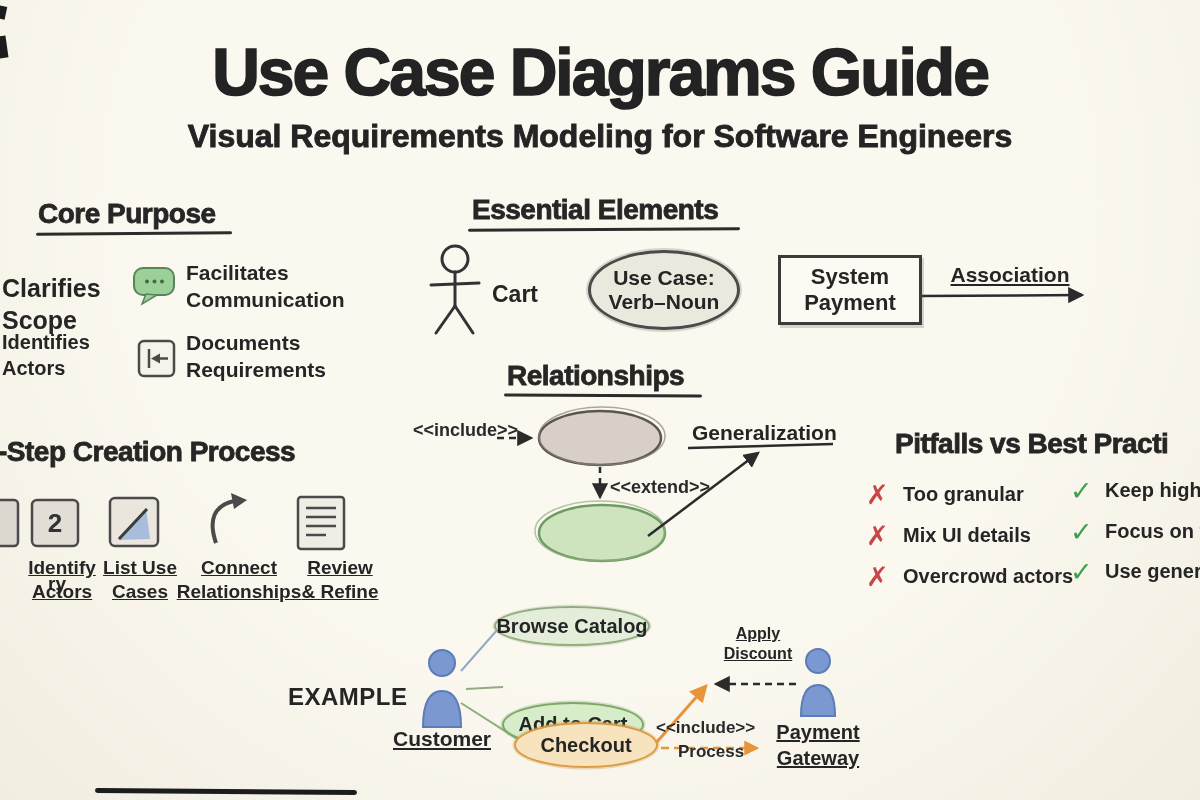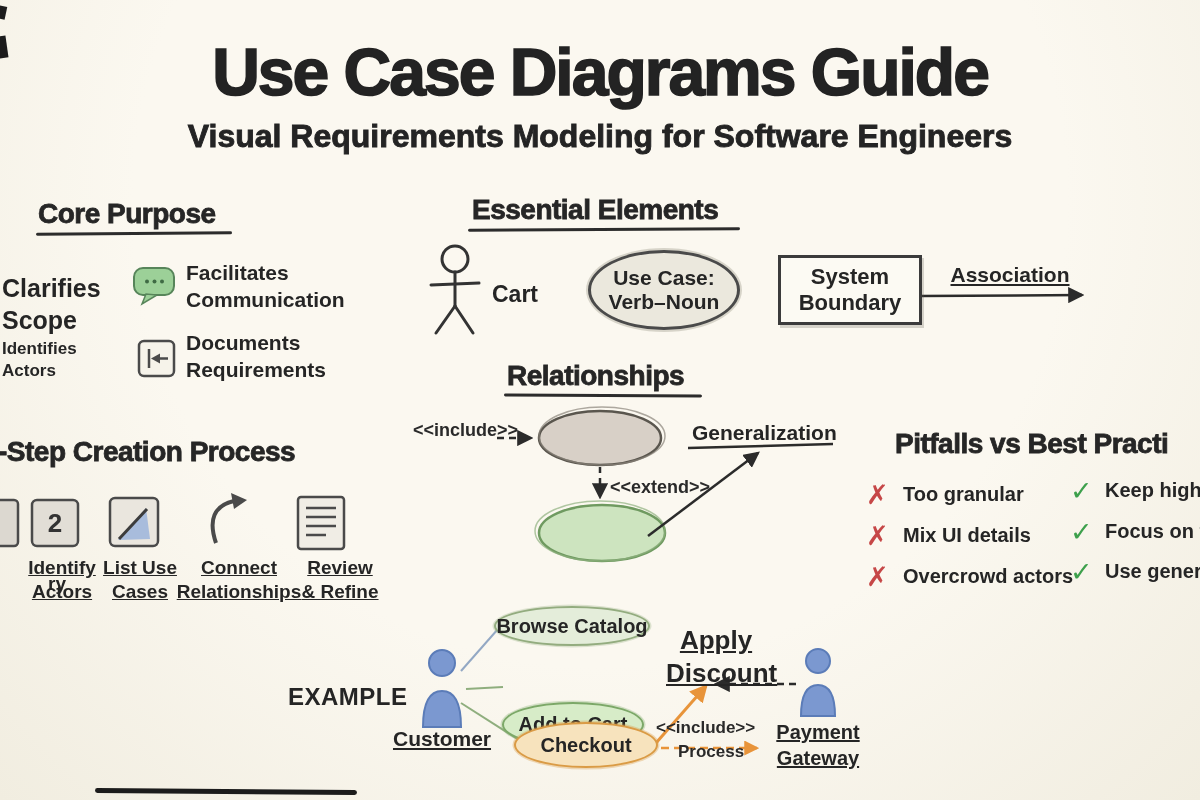--- a/index.html
+++ b/index.html
@@ -171,32 +171,32 @@
 
   <div class="abs h2" style="top:118px;left:0;">Visual Requirements Modeling for Software Engineers</div>
   <div class="abs h1" style="top:34px;left:0;">Use Case Diagrams Guide</div>
 
   <div class="abs h3" style="left:38px;top:198px;">Core Purpose</div>
   <div class="abs underline" style="left:36px;top:232px;width:196px;transform:rotate(-0.4deg);"></div>
   <div class="abs lbl" style="left:2px;top:272px;width:110px;font-size:25px;">Clarifies
 Scope</div>
   <div class="abs lbl" style="left:186px;top:260px;width:160px;font-size:21px;">Facilitates
 Communication</div>
-  <div class="abs lbl" style="left:2px;top:330px;width:110px;font-size:17px;margin-top:8px;">Identifies
+  <div class="abs lbl" style="left:2px;top:330px;width:110px;font-size:20px;">Identifies
 Actors</div>
   <div class="abs lbl" style="left:186px;top:330px;width:160px;font-size:21px;">Documents
 Requirements</div>
 
   <div class="abs h3" style="left:472px;top:194px;text-align:center;">Essential Elements</div>
   <div class="abs underline" style="left:468px;top:228px;width:272px;transform:rotate(-0.3deg);"></div>
   <div class="abs lbl" style="left:492px;top:280px;font-size:23px;">Cart</div>
   <div class="abs ellipse uc-main" style="left:588px;top:250px;width:152px;height:80px;">Use Case:
 Verb–Noun</div>
   <div class="abs sysbox" style="left:778px;top:255px;width:144px;height:70px;">System
-Boundary</div>
+Payment</div>
   <div class="abs lbl center" style="left:945px;top:262px;width:130px;font-size:21px;">Association</div>
 
   <div class="abs h3" style="left:507px;top:360px;">Relationships</div>
   <div class="abs underline" style="left:504px;top:394px;width:198px;transform:rotate(0.3deg);"></div>
   <div class="abs guil" style="left:413px;top:420px;font-size:18px;">&lt;&lt;include&gt;&gt;</div>
   <div class="abs guil" style="left:610px;top:477px;font-size:18px;">&lt;&lt;extend&gt;&gt;</div>
   <div class="abs lbl nowrap" style="left:692px;top:420px;font-size:21px;">Generalization</div>
 
   <div class="abs h3" style="left:-2px;top:436px;">-Step Creation Process</div>
   <div class="abs stepnum" style="left:32px;top:500px;width:46px;height:46px;">2</div>
@@ -222,21 +222,21 @@
   <div class="abs chkmark" style="left:1070px;top:518px;">✓</div>
   <div class="abs pit-txt" style="left:1105px;top:520px;">Focus on f</div>
   <div class="abs chkmark" style="left:1070px;top:558px;">✓</div>
   <div class="abs pit-txt" style="left:1105px;top:560px;">Use gener</div>
 
   <div class="abs lbl" style="left:288px;top:682px;font-size:24px;letter-spacing:0.5px;">EXAMPLE</div>
   <div class="abs lbl center" style="left:390px;top:726px;width:104px;font-size:21px;">Customer</div>
   <div class="abs ellipse ex-ellipse browse" style="left:494px;top:606px;width:156px;height:40px;">Browse Catalog</div>
   <div class="abs ellipse ex-ellipse cart" style="left:502px;top:702px;width:142px;height:45px;">Add to Cart</div>
   <div class="abs ellipse ex-ellipse chkout" style="left:514px;top:722px;width:144px;height:46px;">Checkout</div>
-  <div class="abs lbl center" style="left:666px;top:624px;width:100px;font-size:26px;">Apply
+  <div class="abs lbl center" style="left:708px;top:624px;width:100px;font-size:16px;">Apply
 Discount</div>
   <div class="abs guil" style="left:656px;top:718px;font-size:17px;">&lt;&lt;include&gt;&gt;</div>
   <div class="abs guil" style="left:678px;top:742px;font-size:17px;">Process</div>
   <div class="abs lbl center" style="left:768px;top:720px;width:100px;font-size:20px;">Payment
 Gateway</div>
 
   <div class="abs dark-mark" style="left:95px;top:789px;width:262px;height:5px;border-radius:3px;transform:rotate(0.4deg);"></div>
   <div class="abs dark-mark" style="left:-2px;top:6px;width:8px;height:13px;transform:rotate(12deg);"></div>
   <div class="abs dark-mark" style="left:-3px;top:36px;width:10px;height:22px;transform:rotate(-8deg);"></div>
 

